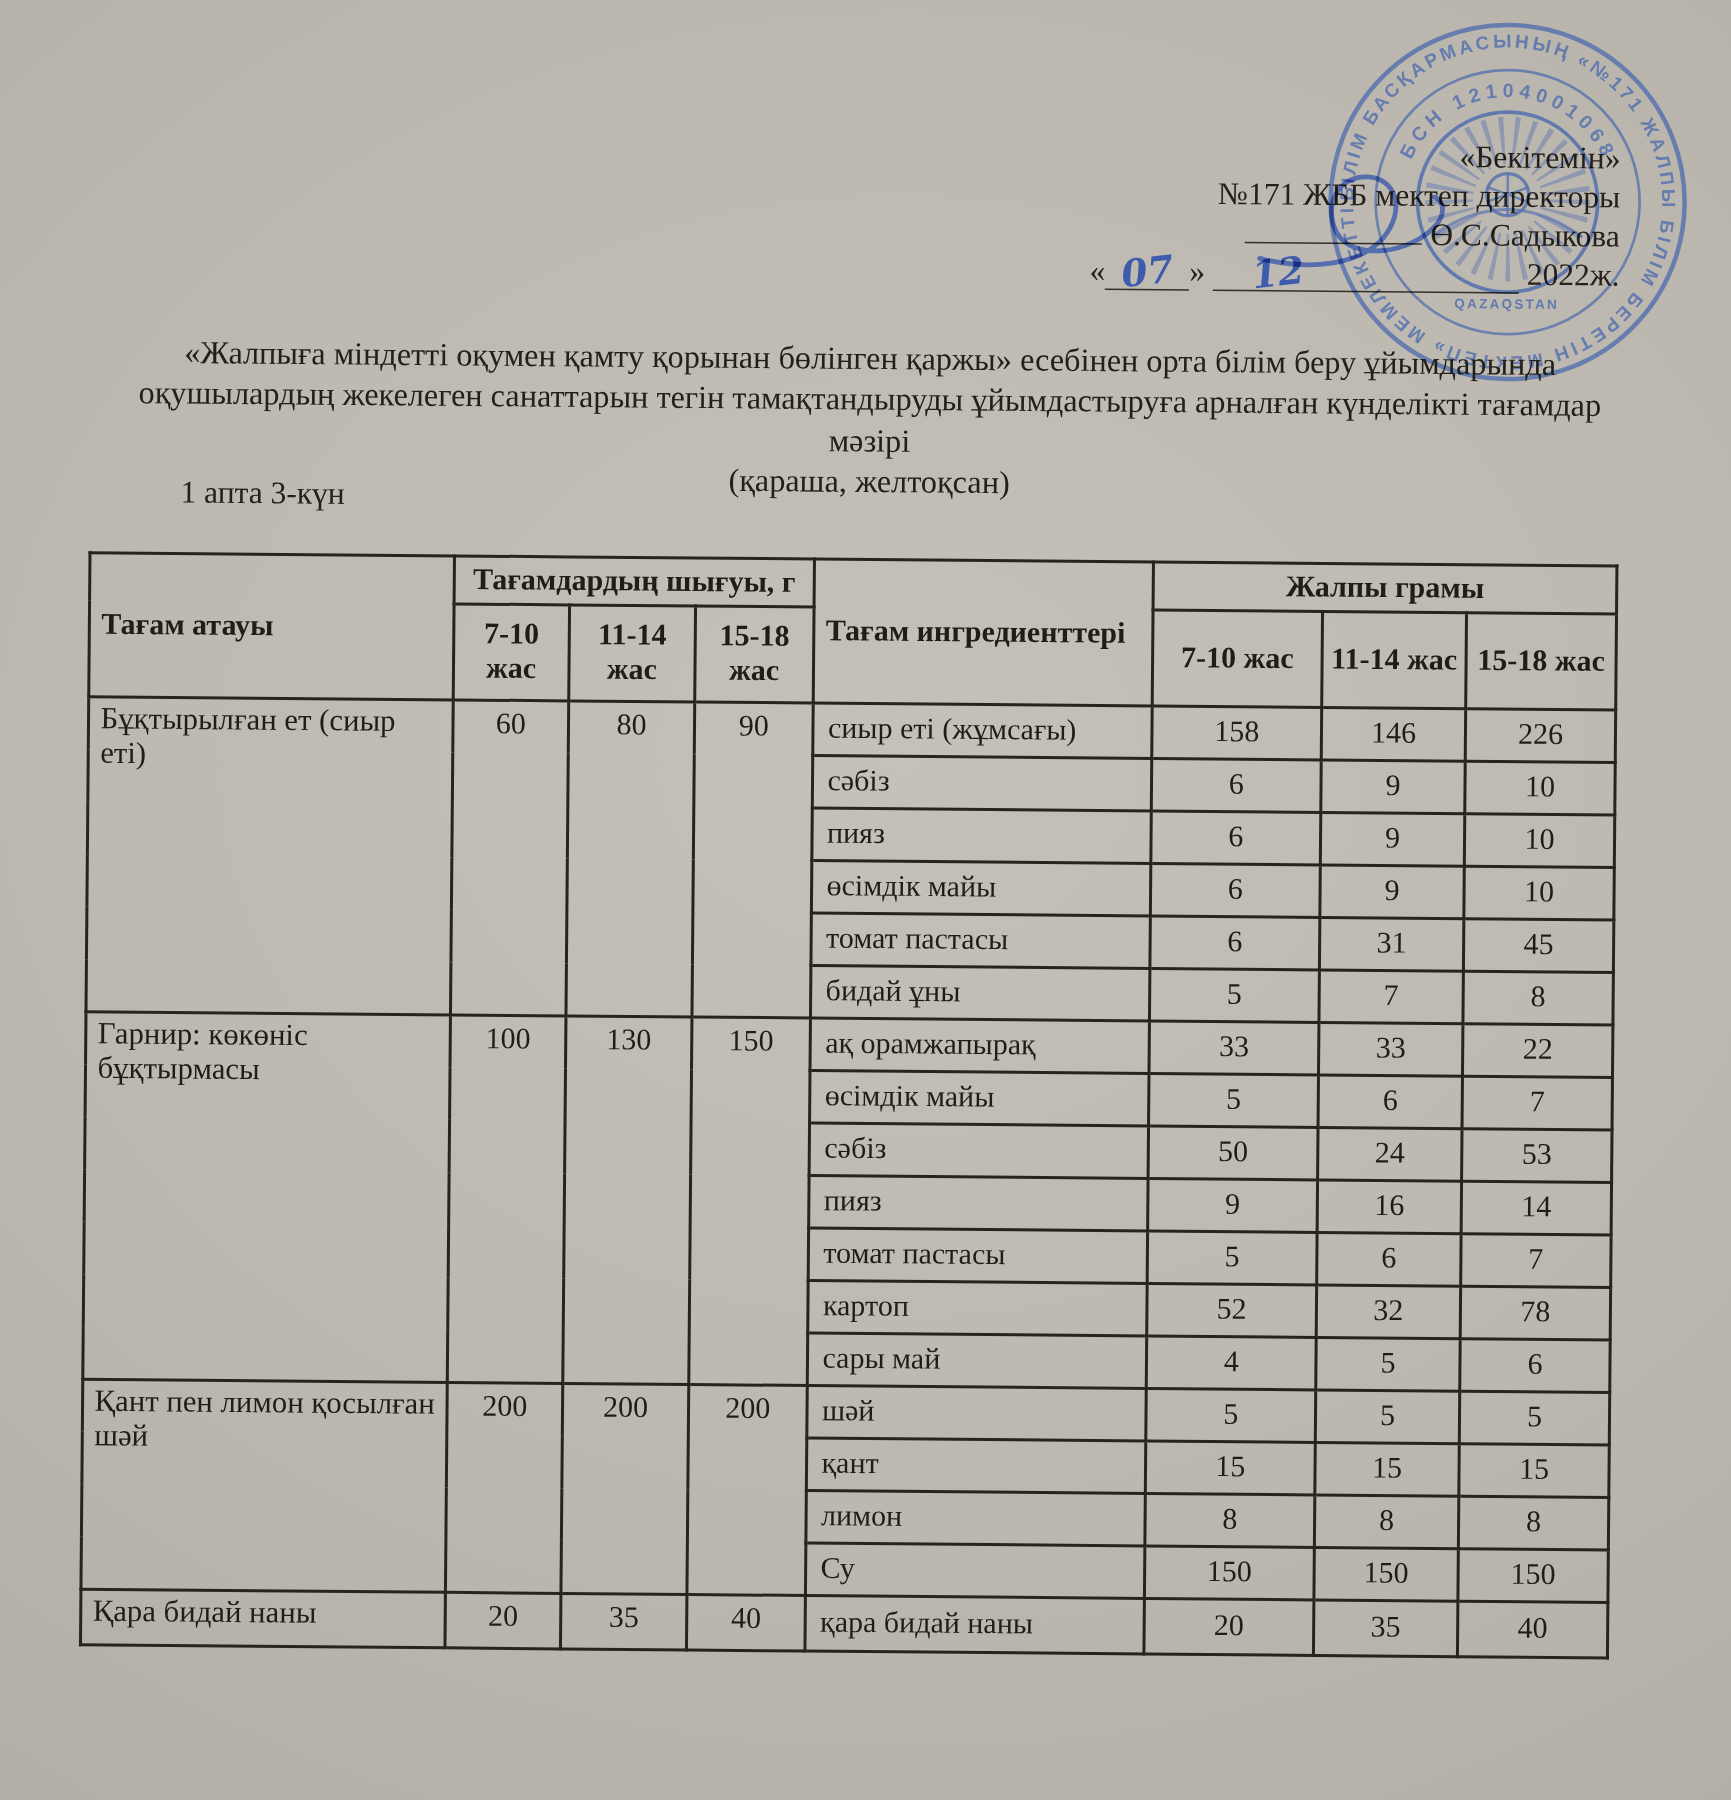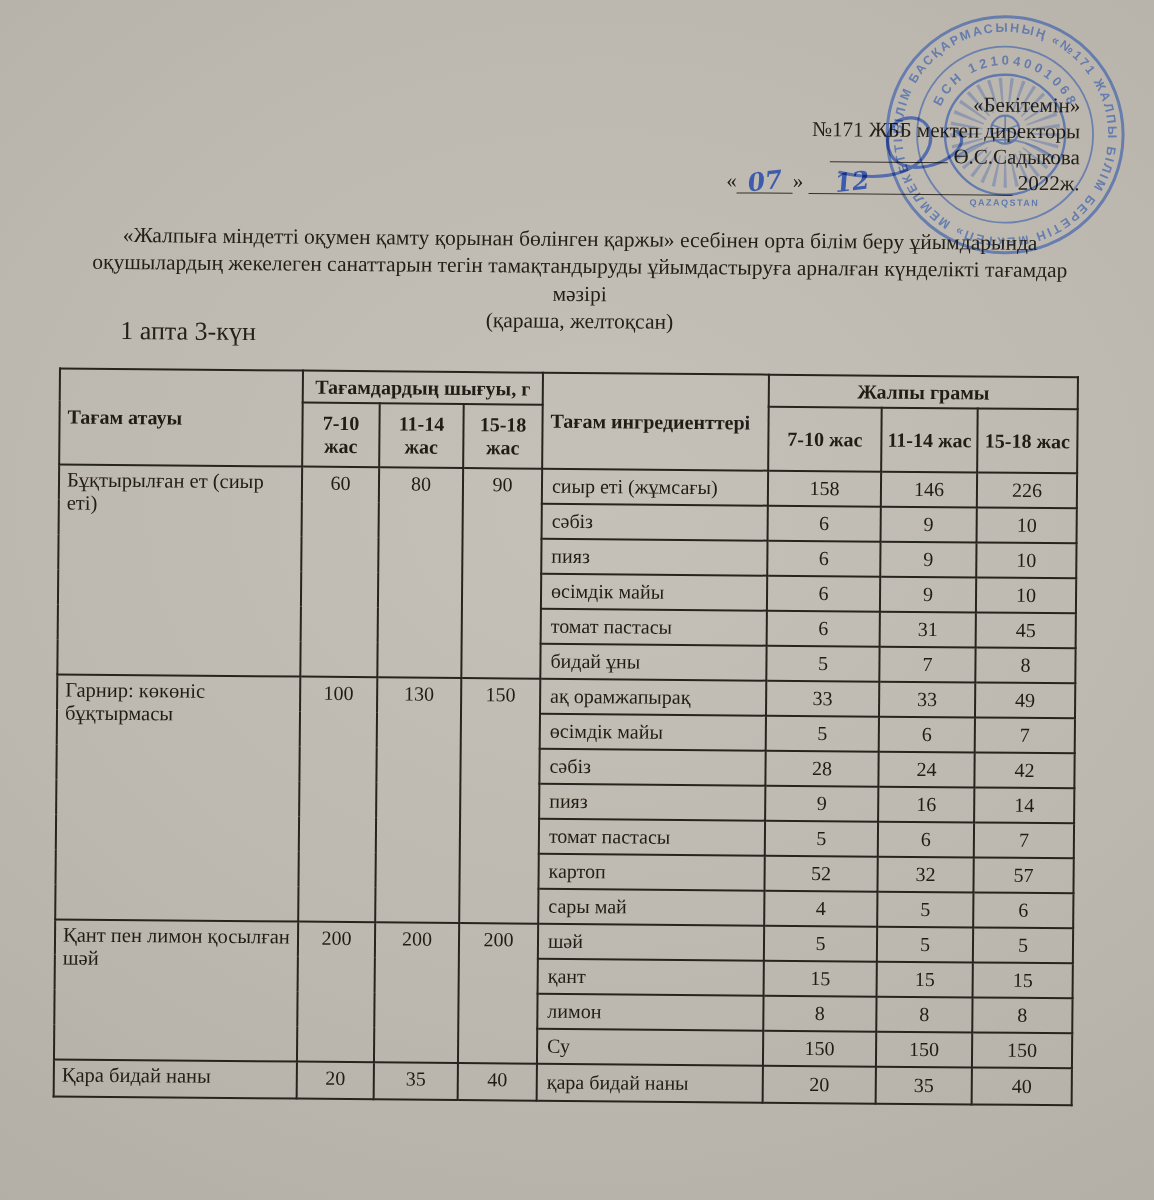--- a/index.html
+++ b/index.html
@@ -21,21 +21,21 @@
   
   .stampwrap{position:absolute;left:856px;top:6px;width:290px;height:252px;
     mix-blend-mode:multiply;opacity:0.85;pointer-events:none;}
   .stampwrap svg{width:100%;height:100%;}
   .sigwrap{position:absolute;left:830px;top:108px;width:170px;height:95px;
     mix-blend-mode:multiply;opacity:0.9;pointer-events:none;}
 
   
   .titleblock{position:absolute;left:40px;width:1074px;top:226px;text-align:center;
     font-size:21.5px;line-height:1.27;color:#232019;}
-  .weekday{position:absolute;left:118px;top:320px;font-size:26px;color:#232019;}
+  .weekday{position:absolute;left:118px;top:320px;font-size:21px;color:#232019;}
 
   
   table.menu{position:absolute;left:57px;top:372px;width:1018px;border-collapse:collapse;table-layout:fixed;
     color:#201d16;}
   .menu th,.menu td{border:2px solid #26241e;font-size:20px;overflow:hidden;}
   .menu th{font-weight:bold;padding:2px 5px;}
   .menu th.grp{height:26px;text-align:center;}
   .menu th.sub{height:58px;text-align:center;vertical-align:middle;}
   .menu th.left{text-align:left;vertical-align:middle;padding-left:7px;}
   .menu td{height:29px;}
@@ -172,51 +172,51 @@
             <td class="num">8</td>
           </tr>
           <tr>
             <td rowspan="7" class="dish">Гарнир: көкөніс бұқтырмасы</td>
             <td rowspan="7" class="num top">100</td>
             <td rowspan="7" class="num top">130</td>
             <td rowspan="7" class="num top">150</td>
             <td class="ing">ақ орамжапырақ</td>
             <td class="num">33</td>
             <td class="num">33</td>
-            <td class="num">49</td>
+            <td class="num">22</td>
           </tr>
           <tr>
             <td class="ing">өсімдік майы</td>
             <td class="num">5</td>
             <td class="num">6</td>
             <td class="num">7</td>
           </tr>
           <tr>
             <td class="ing">сәбіз</td>
-            <td class="num">28</td>
+            <td class="num">50</td>
             <td class="num">24</td>
-            <td class="num">42</td>
+            <td class="num">53</td>
           </tr>
           <tr>
             <td class="ing">пияз</td>
             <td class="num">9</td>
             <td class="num">16</td>
             <td class="num">14</td>
           </tr>
           <tr>
             <td class="ing">томат пастасы</td>
             <td class="num">5</td>
             <td class="num">6</td>
             <td class="num">7</td>
           </tr>
           <tr>
             <td class="ing">картоп</td>
             <td class="num">52</td>
             <td class="num">32</td>
-            <td class="num">57</td>
+            <td class="num">78</td>
           </tr>
           <tr>
             <td class="ing">сары май</td>
             <td class="num">4</td>
             <td class="num">5</td>
             <td class="num">6</td>
           </tr>
           <tr>
             <td rowspan="4" class="dish">Қант пен лимон қосылған шәй</td>
             <td rowspan="4" class="num top">200</td>

